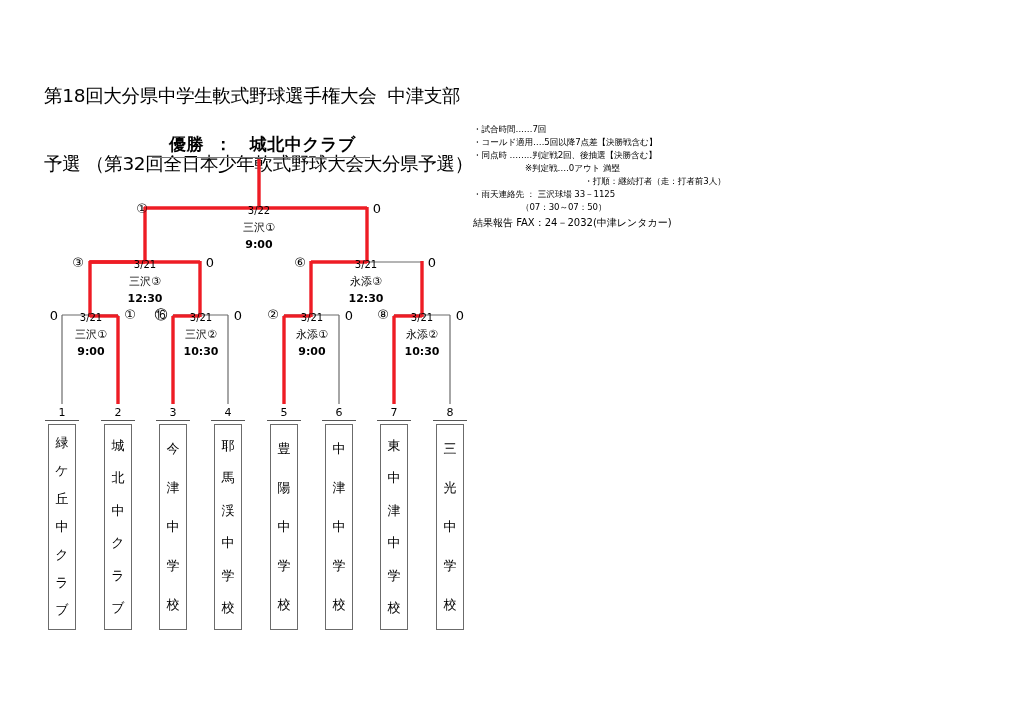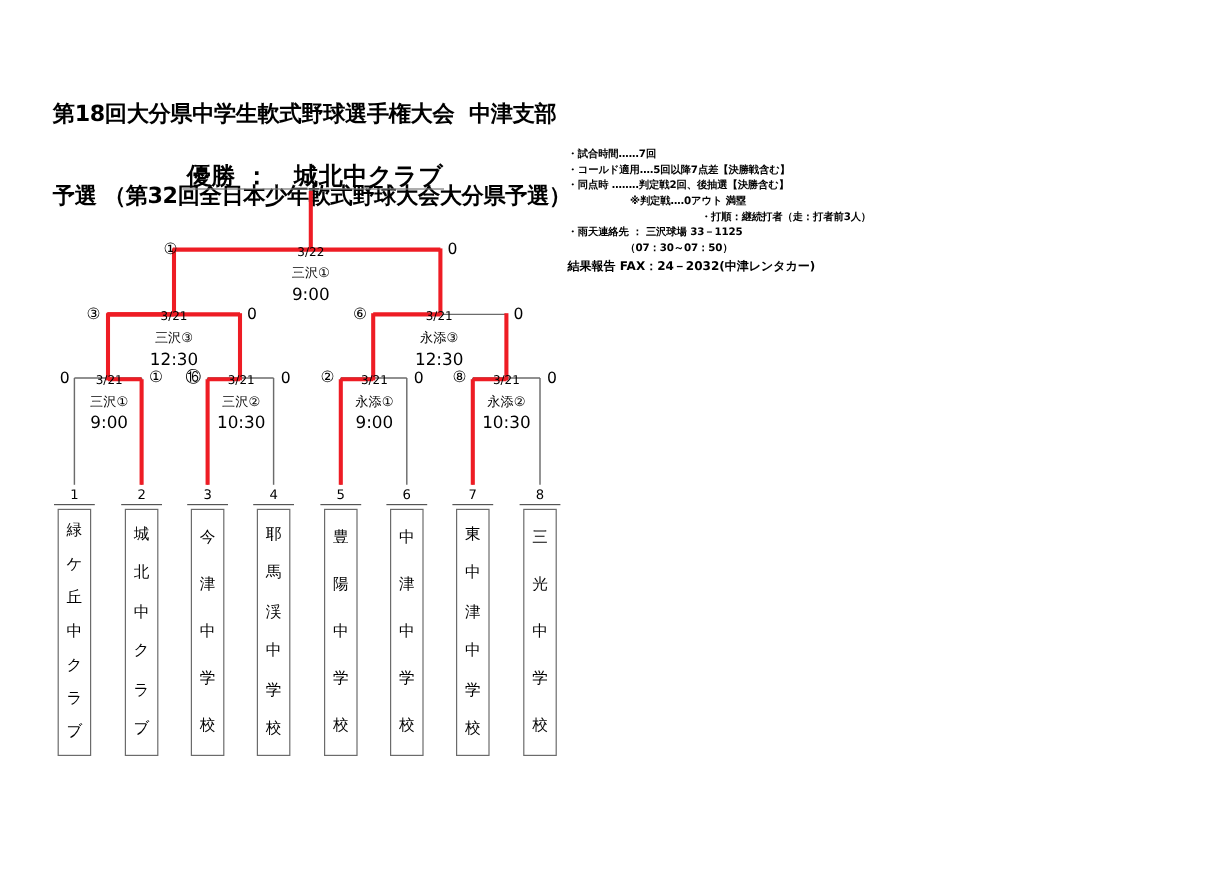--- a/index.html
+++ b/index.html
@@ -21,40 +21,41 @@
     width: 1024px;
     height: 724px;
   }
 
   
   .title-block {
     position: absolute;
     left: 44px;
     top: 40px;
     font-size: 18.5px;
-    font-weight: bold;
+    font-weight: normal;
     line-height: 1.22;
     letter-spacing: -0.3px;
     white-space: pre;
   }
   .title-line { display: block; }
 
   
   .champion-wrap {
     position: absolute;
     left: 150px;
     top: 133px;
     width: 225px;
     text-align: center;
   }
   .champion-text {
-    font-size: 20px;
+    font-size: 17px;
     font-weight: bold;
     letter-spacing: 0.5px;
     white-space: pre;
+    font-family: Liberation Mono, monospace;
   }
   .champion-rule {
     position: absolute;
     left: 152px;
     top: 157px;
     width: 218px;
     height: 0;
     border-top: 1.2px solid #7a7a7a;
   }
 
@@ -71,21 +72,21 @@
   .match-info {
     position: absolute;
     text-align: center;
     font-size: 9.5px;
     line-height: 1.55;
     color: #000;
     white-space: pre;
   }
   .match-info .mi-date { font-size: 10px; }
   .match-info .mi-field { font-size: 11px; text-align: center; }
-  .match-info .mi-time { font-size: 14px; }
+  .match-info .mi-time { font-size: 11px; font-weight: bold; }
 
   
   .marker {
     position: absolute;
     font-size: 12px;
     line-height: 1;
     white-space: pre;
     text-align: center;
   }
   .marker.score { font-size: 13px; }
@@ -128,21 +129,21 @@
   }
 
   
   .notes {
     position: absolute;
     left: 473px;
     top: 123px;
     width: 300px;
     font-size: 8.6px;
     line-height: 1.52;
-    font-weight: bold;
+    font-weight: normal;
     white-space: pre;
     letter-spacing: -0.1px;
   }
   .note-line { display: block; }
   .note-line.indent1 { padding-left: 52px; }
   .note-line.indent2 { padding-left: 64px; text-align: center; }
   .note-line.indent3 { padding-left: 48px; }
   .note-line.fax { font-size: 10px; padding-top: 1px; letter-spacing: 0px; }
 </style>
 </head>

